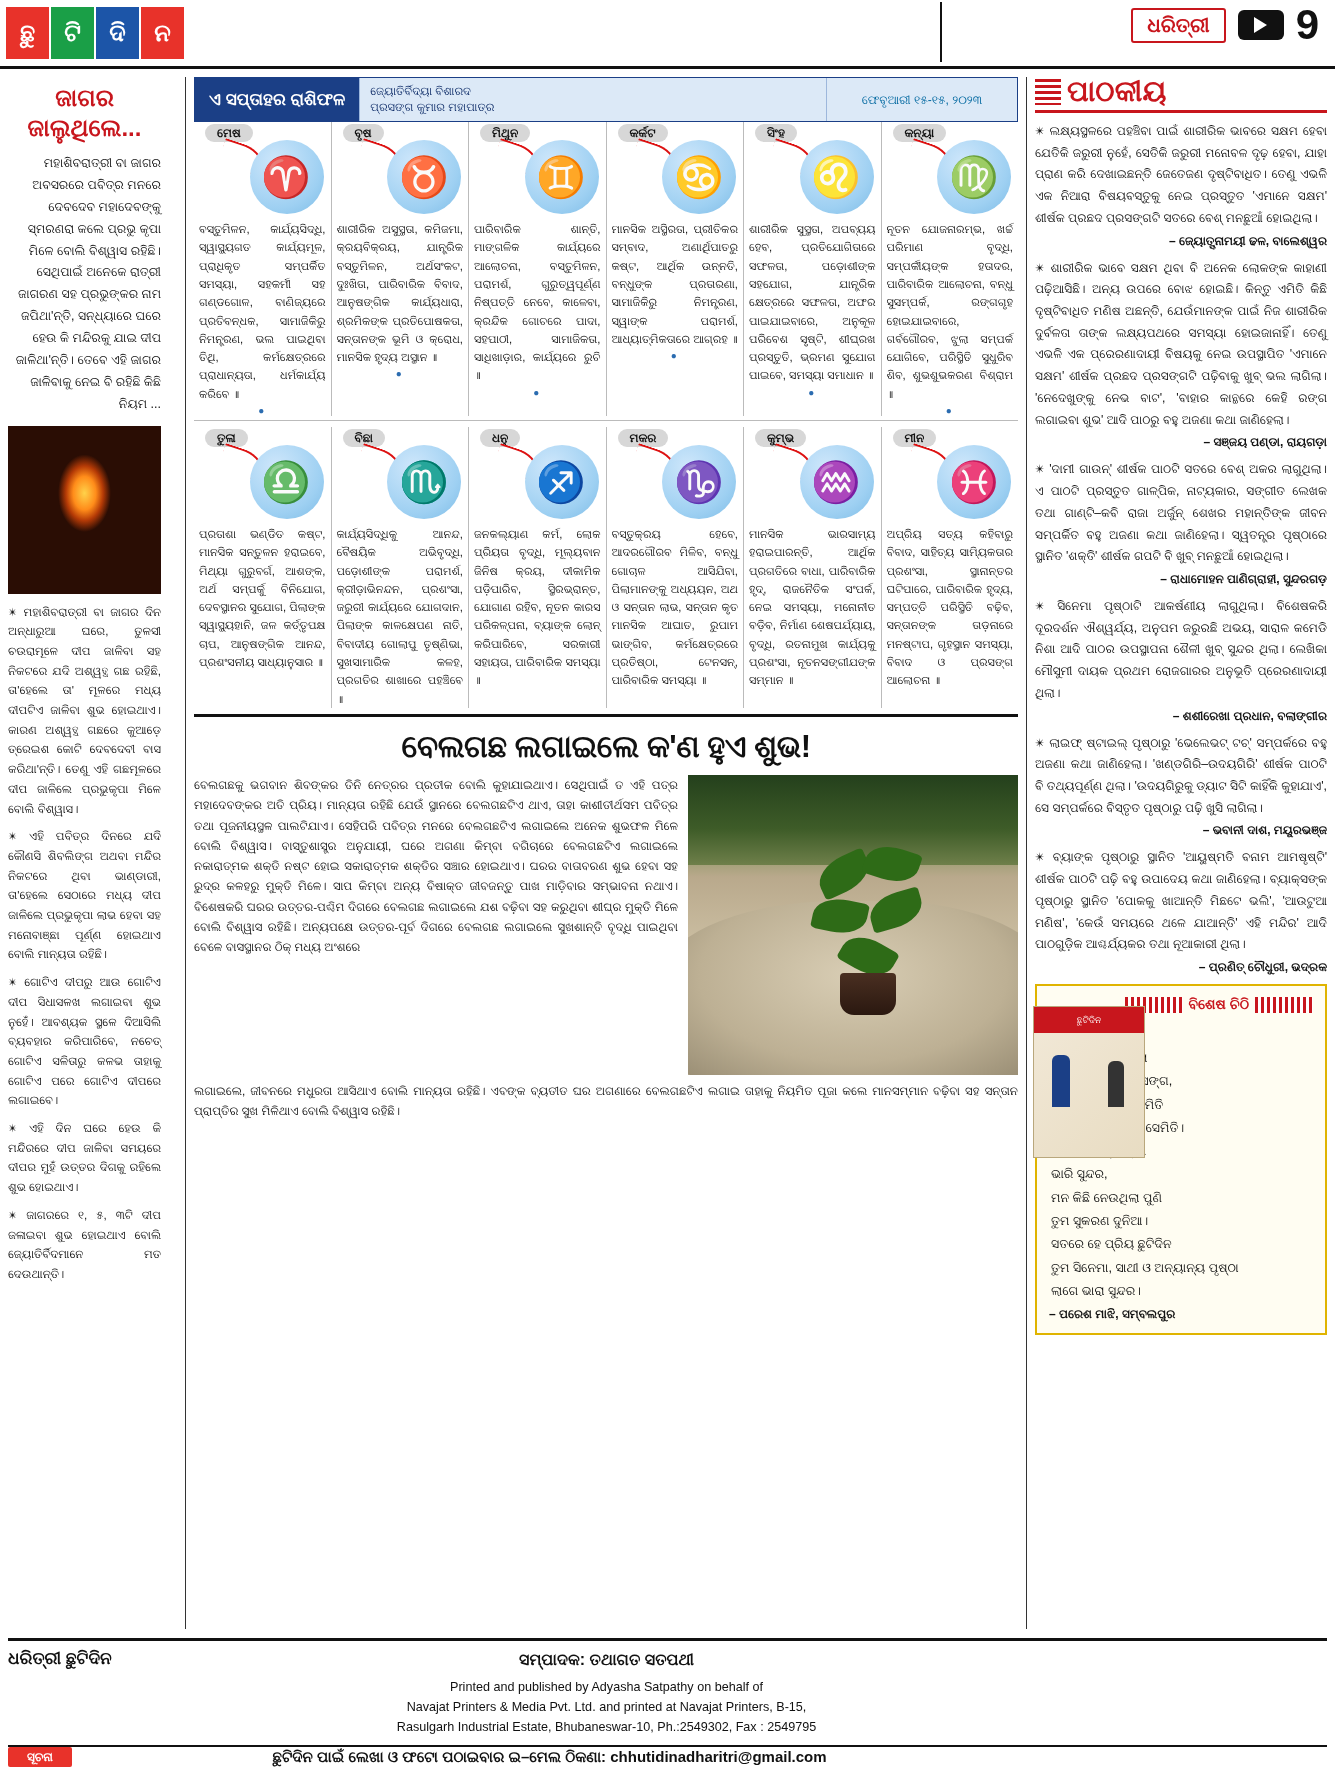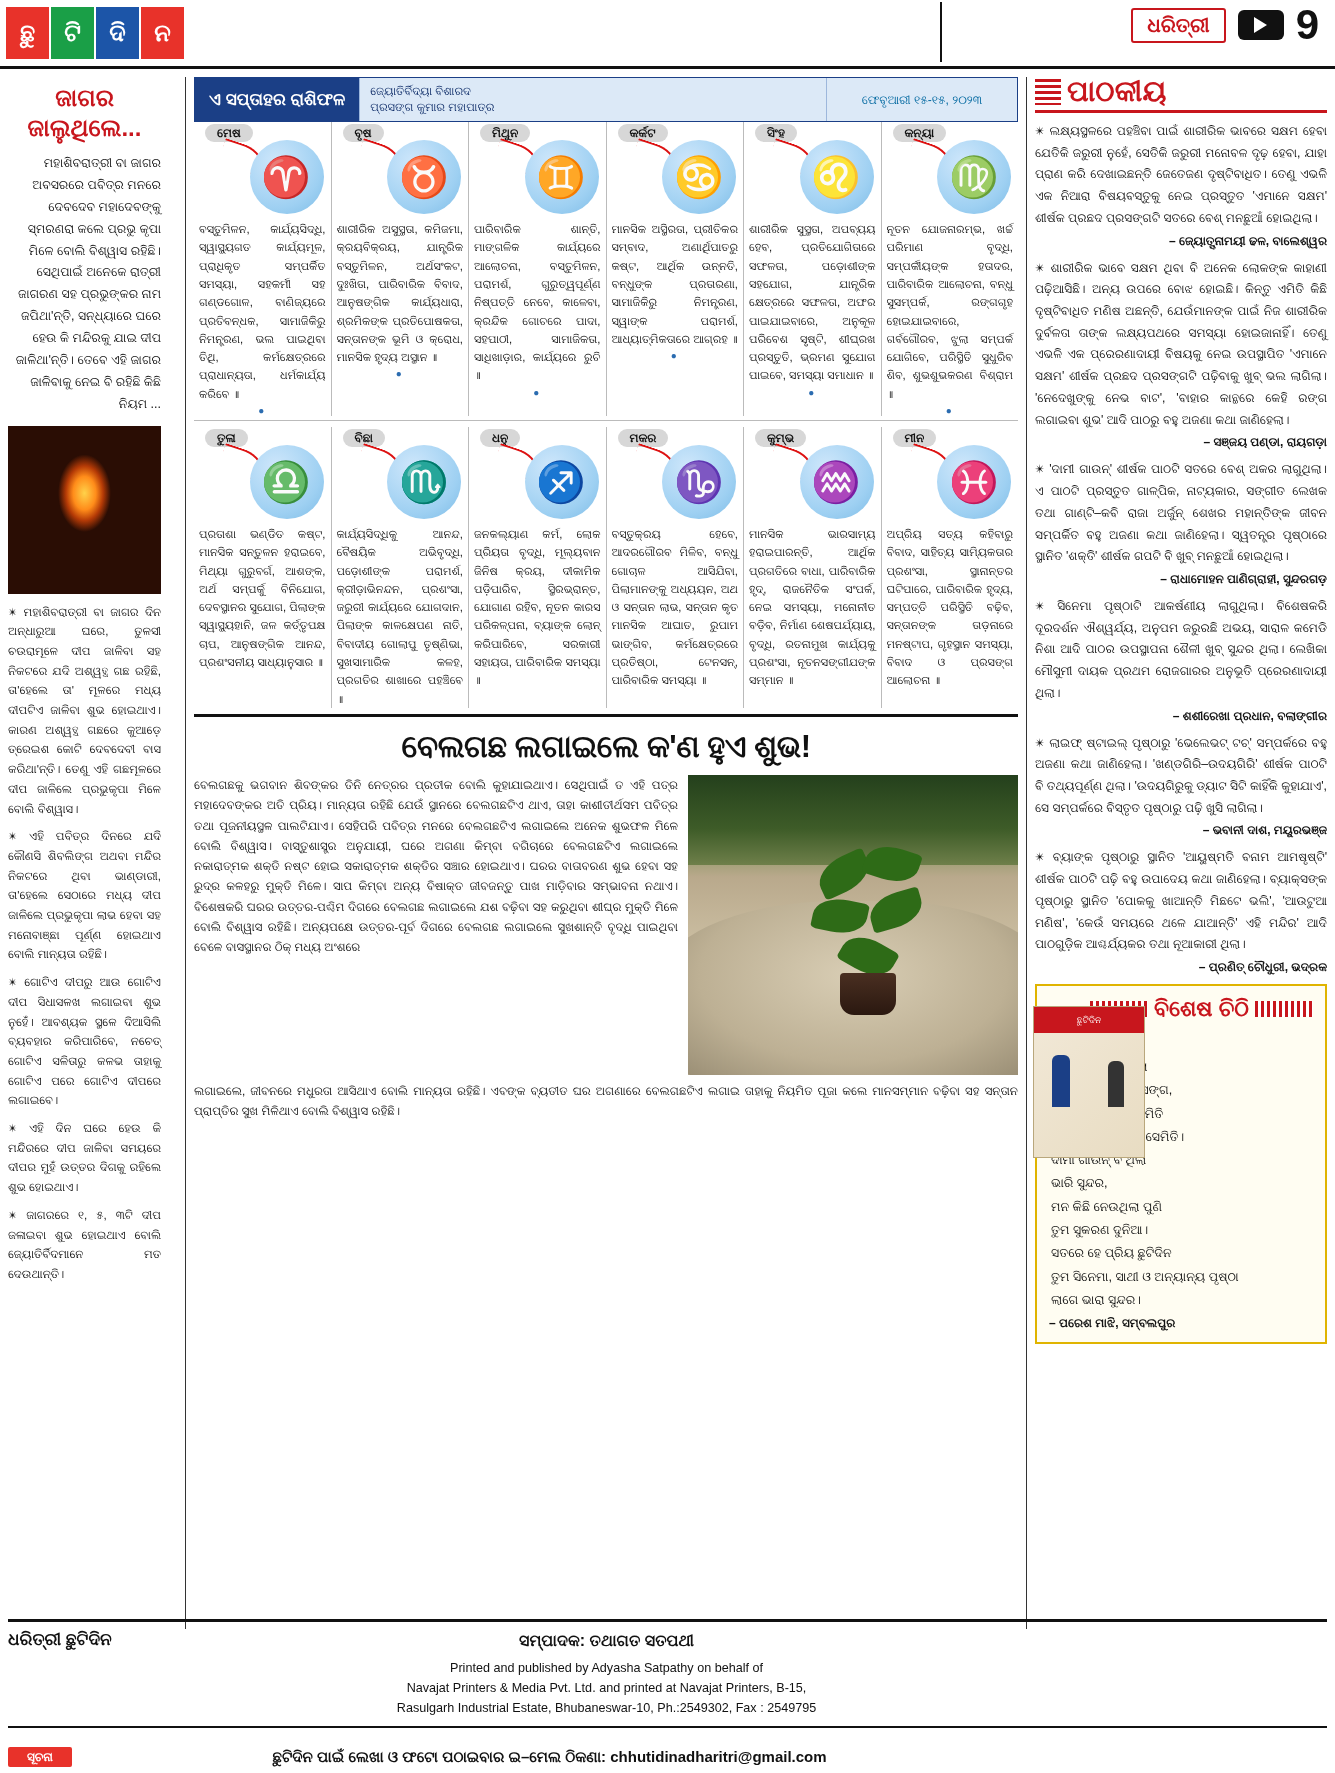--- a/index.html
+++ b/index.html
@@ -359,21 +359,21 @@
     position: relative;
     padding: 10px 12px 12px;
   }
   .bisesa-head {
     display: flex; align-items: center; justify-content: flex-end;
     gap: 6px;
     margin-bottom: 6px;
   }
   .bisesa-title {
     color: #c8161d;
-    font-size: 22px;
+    font-size: 14px;
     font-weight: bold;
   }
   .bh-stripes {
     width: 58px; height: 16px;
     background: repeating-linear-gradient(90deg, #c8161d 0 3px, #fff 3px 6px);
   }
   .book-thumb {
     position: absolute;
     left: -4px; top: -22px;
     width: 110px; height: 150px;
@@ -428,21 +428,21 @@
     text-align: center;
     font-size: 12.6px;
     line-height: 1.6;
   }
   .f-editor {
     font-size: 16px; font-weight: bold; margin-bottom: 4px;
   }
   .footer-bottom {
     margin-top: 8px;
     border-top: 2px solid #111;
-    padding-top: 19px;
+    padding-top: 0;
     display: flex;
     align-items: center;
     gap: 10px;
   }
   .sucana {
     flex: 0 0 64px;
     background: #e8322a; color: #fff;
     font-size: 12px; font-weight: bold;
     text-align: center;
     padding: 3px 0;

